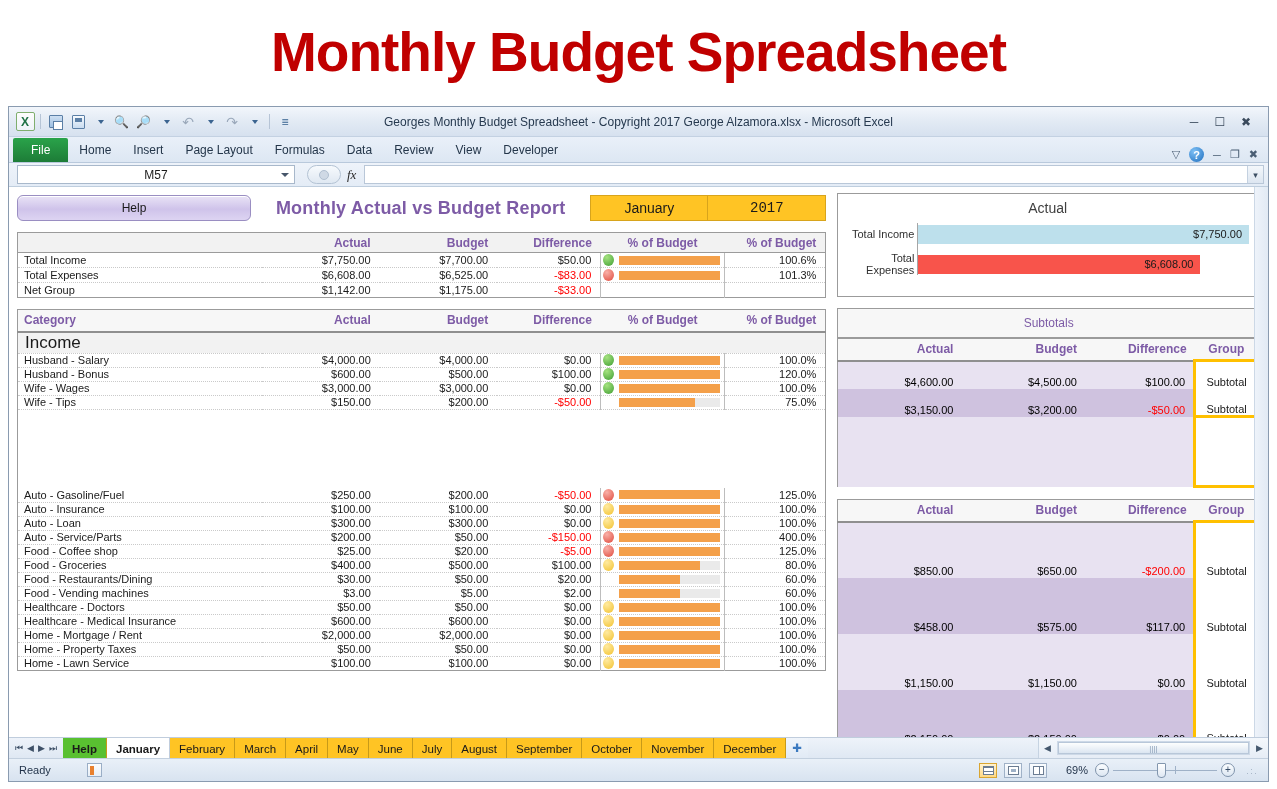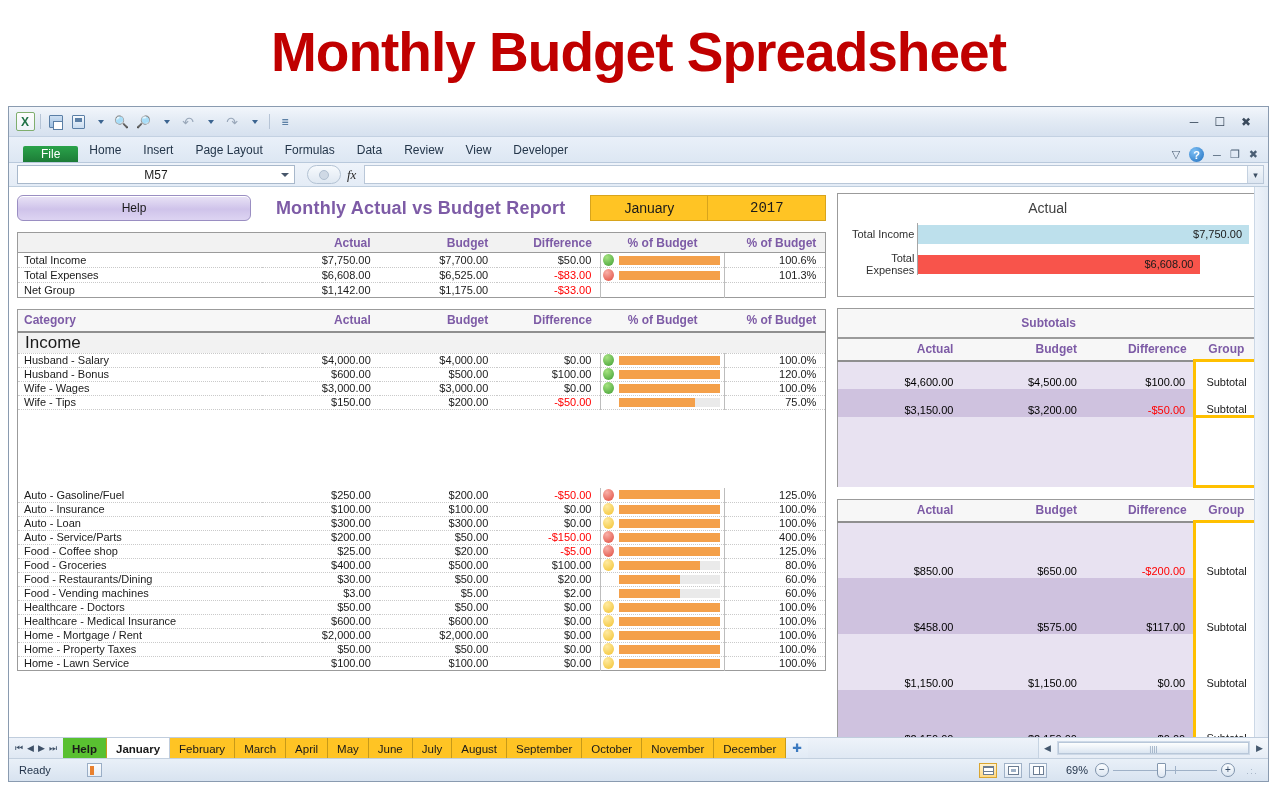--- a/index.html
+++ b/index.html
@@ -87,22 +87,22 @@
   .ribbon {
     height: 26px;
     background: linear-gradient(to bottom,#e9f0f9,#dde7f3);
     display: flex; align-items: flex-end;
     border-bottom: 1px solid #b9c9dc;
     position: relative;
   }
   .tab-file {
     background: linear-gradient(to bottom,#2aa34a,#1d7c37);
     color: #fff; font-size: 12px;
-    padding: 5px 18px 6px 18px; margin-left: 14px;
-    border-radius: 2px 2px 0 0; height: 16px;
+    padding: 5px 18px 6px 18px; margin-left: 4px;
+    border-radius: 2px 2px 0 0; height: 24px;
     display:flex;align-items:center;
   }
   .tab {
     font-size: 12px; color: #24364a; padding: 5px 11px 6px 11px;
     height: 24px; display:flex;align-items:center;
   }
   .ribbon-right {
     margin-left: auto; display: flex; align-items: center; gap: 9px; padding-right: 10px;
   }
   .help-circle {
@@ -248,21 +248,21 @@
     height: 19px; display: flex; align-items: center; justify-content: flex-end;
     padding-right: 7px; font-size: 11px; color: #1a1a1a;
   }
   .chart-bar.income { background: #BDE0EC; }
   .chart-bar.expense { background: #F8544B; }
 
   
   .sub-head {
     height: 30px; border: 1px solid #9b9b9b; background: #f7f7f7;
     display: flex; align-items: center; justify-content: center;
-    font-size: 12px; font-weight: bold; color: #7D5BA6;
+    font-size: 12px; font-weight: normal; color: #7D5BA6;
   }
   .sub-tbl { border-left: 1px solid #9b9b9b; border-right: 1px solid #9b9b9b; }
   .sub-tbl th {
     background: #f7f7f7; color: #7D5BA6; font-size: 12px; font-weight: bold;
     height: 22px; text-align: right; padding-right: 8px;
     border-bottom: 2px solid #8f8f8f; border-top: 1px solid #9b9b9b;
   }
   .sub-tbl th.c-grp { text-align: center; padding-right: 0; }
   .sub-tbl td { height: 14px; font-size: 11px; }
   .s-act, .s-bud, .s-dif { text-align: right; padding-right: 8px; }
@@ -408,20 +408,21 @@
       <div class="qat-icon">
           <div class="tri-down"></div>
         </div>
       <div class="qat-icon arrow-r">↷</div>
       <div class="qat-icon">
           <div class="tri-down"></div>
         </div>
       <div class="qat-sep"></div>
       <div class="qat-icon">≡</div>
     </div>
+    <div class="titlebar-text">Georges Monthly Budget Spreadsheet - Copyright 2017 George Alzamora.xlsx  -  Microsoft Excel</div>
     <div class="win-btns">
       <div class="win-btn">─</div>
       <div class="win-btn">☐</div>
       <div class="win-btn">✖</div>
     </div>
   </div>
 
   <div class="ribbon">
     <div class="tab-file">File</div>
     <div class="tab">Home</div>

